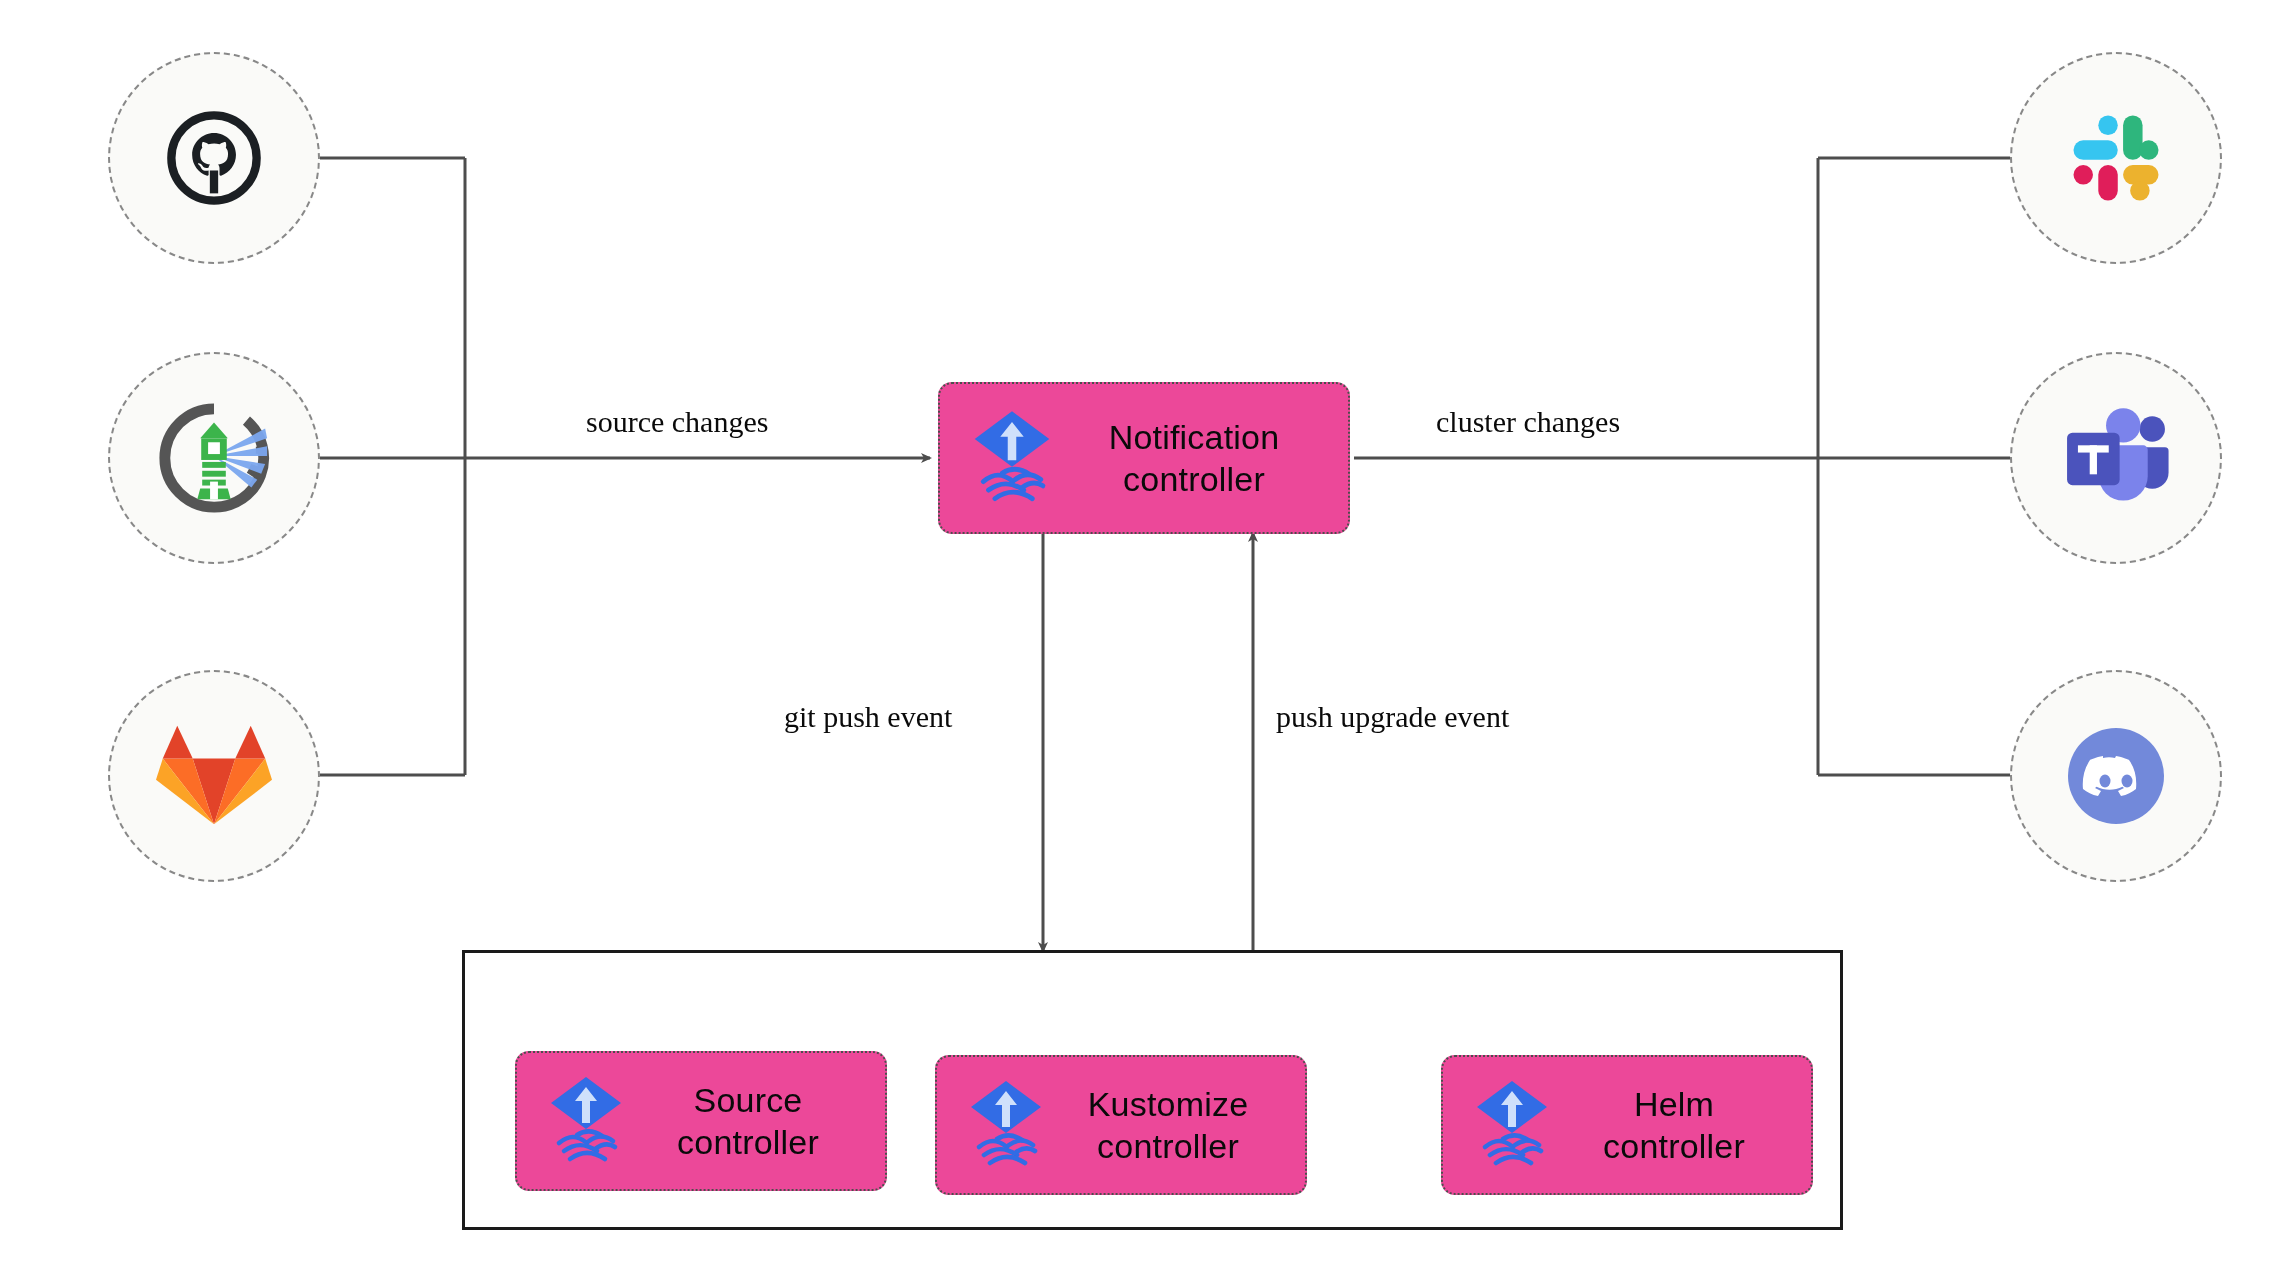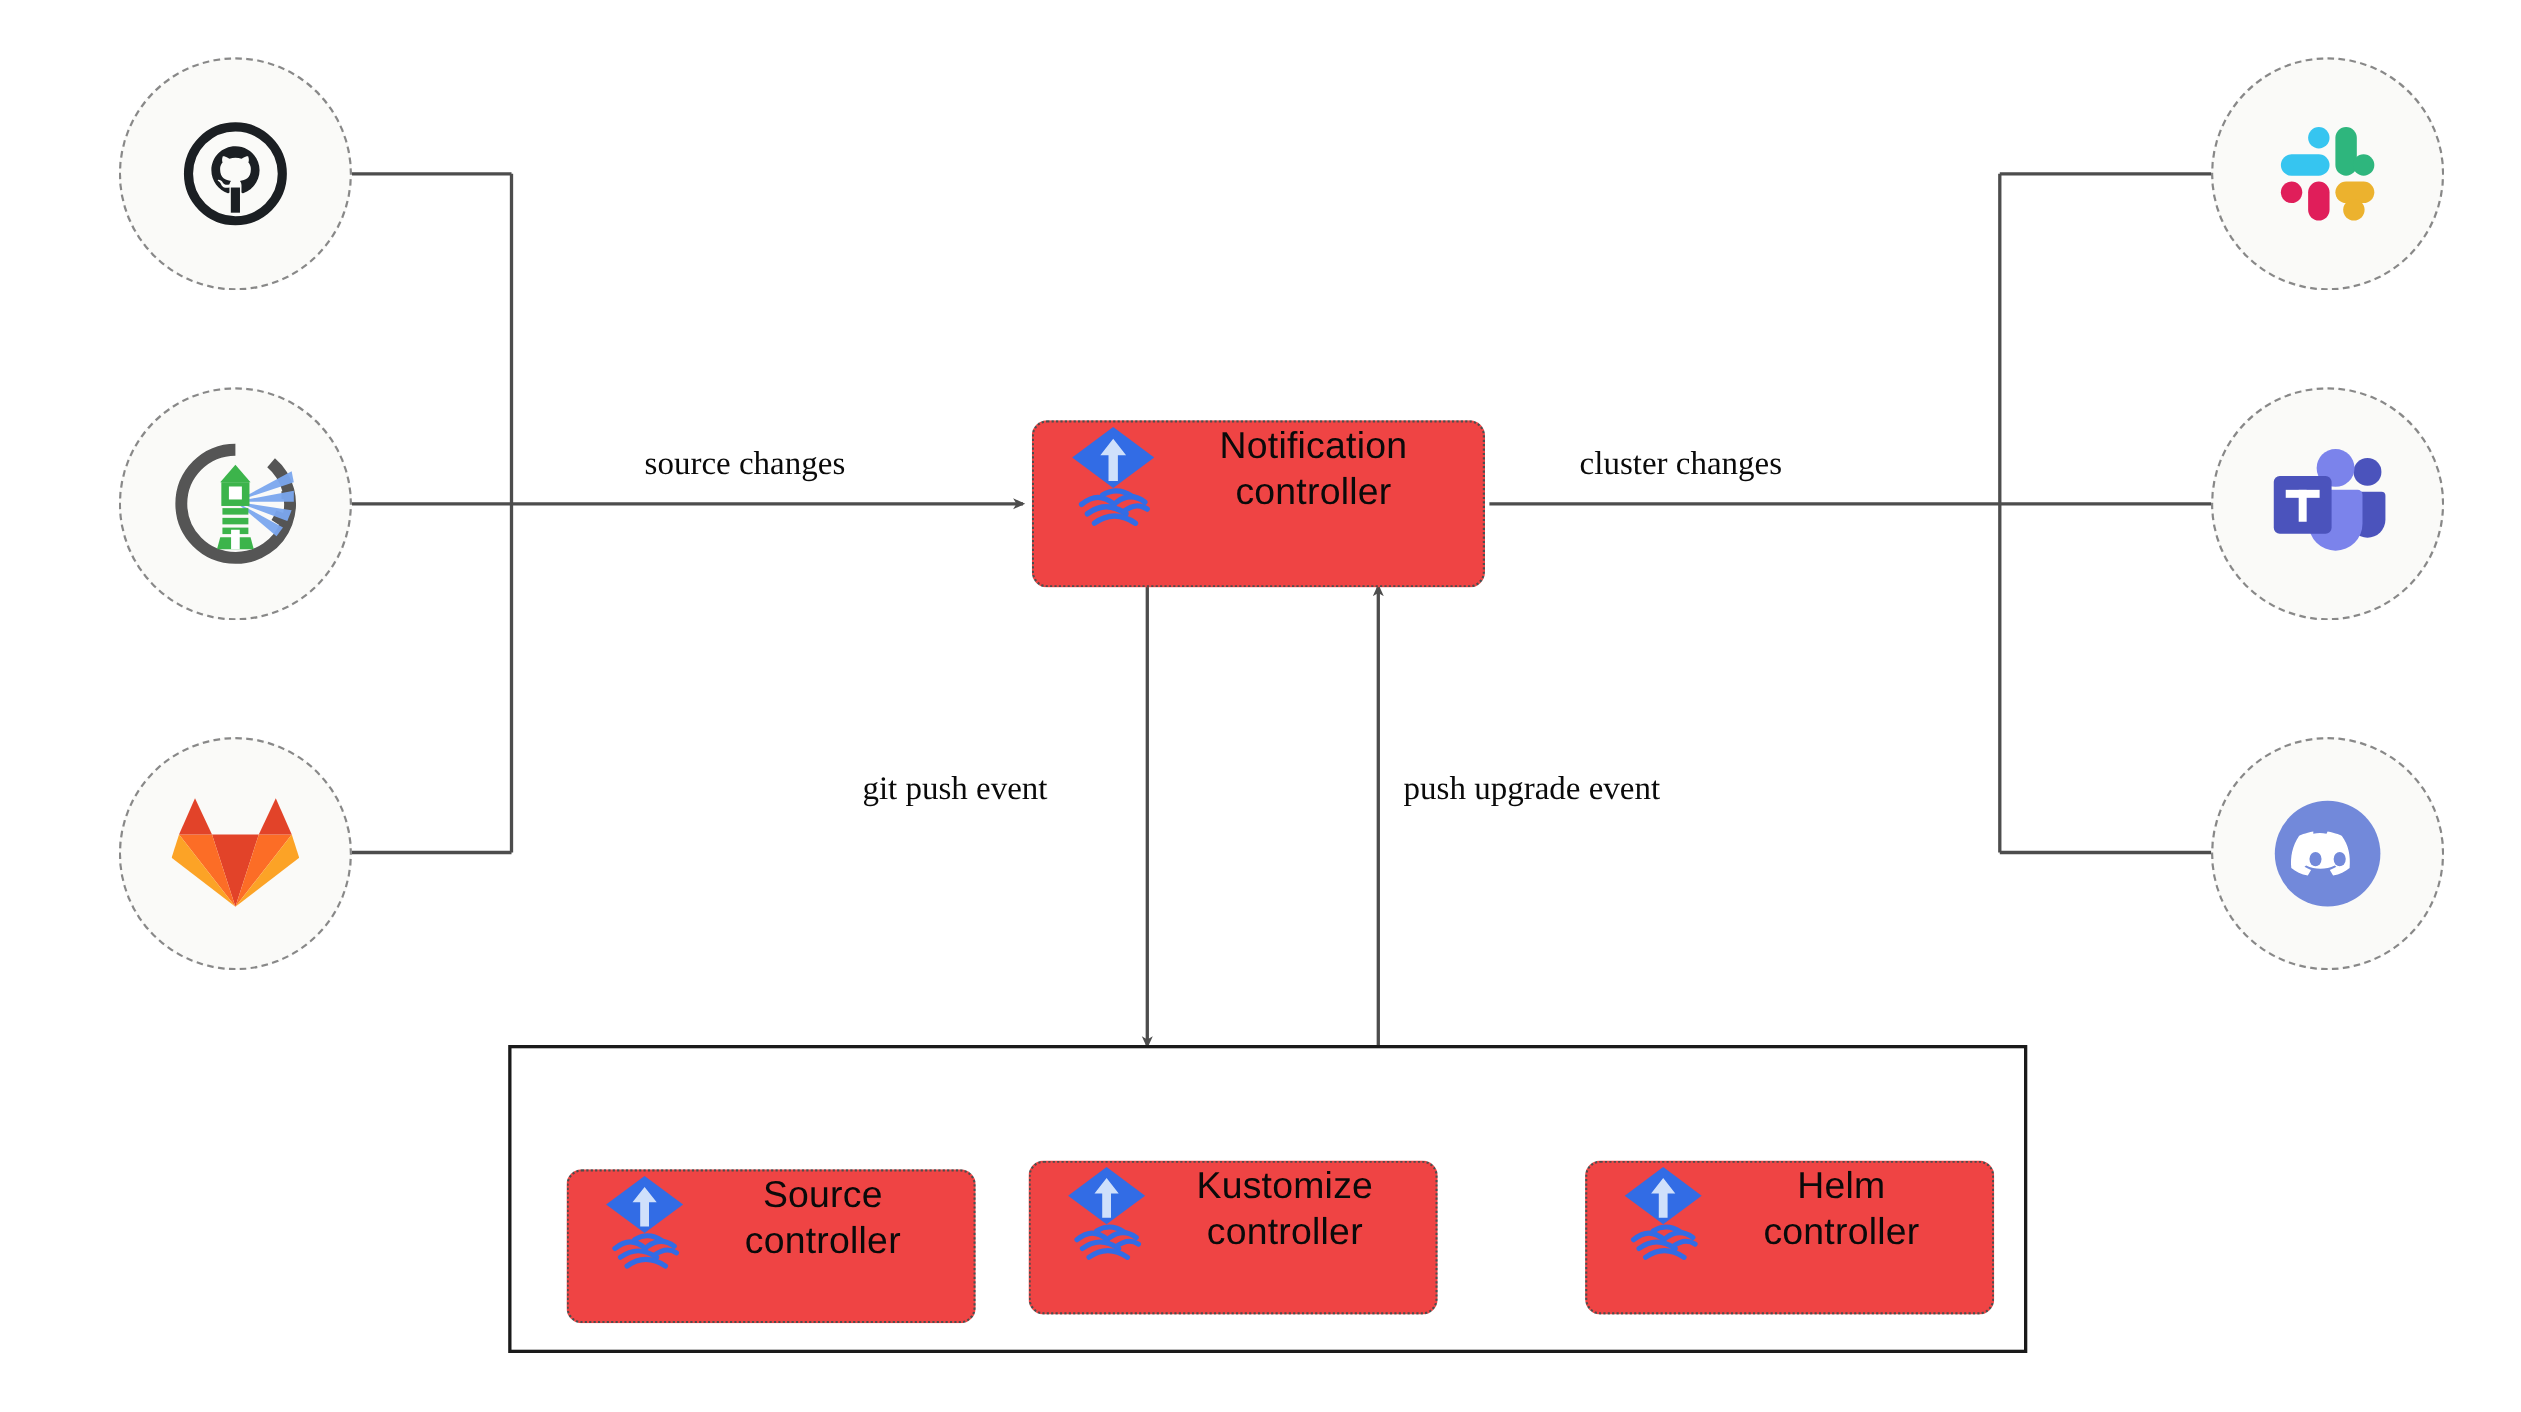--- a/index.html
+++ b/index.html
@@ -8,22 +8,22 @@
   svg.layer{position:absolute;left:0;top:0;width:2292px;height:1284px;}
   .node{position:absolute;box-sizing:border-box;}
   
   .circle-node{
     width:212px;height:212px;border-radius:50%;
     border:2px dashed #888888;background:#fafaf8;
     display:flex;align-items:center;justify-content:center;
   }
   
   .ctrl-box{
-    border:2px dotted #4d4d4d;border-radius:14px;background:#ef4444;
-    display:flex;box-sizing:border-box;
+    border:2px dotted #4d4d4d;border-radius:14px;background:#ec4899;
+    display:flex;align-items:center;box-sizing:border-box;
   }
   .ctrl-icon{flex:0 0 auto;margin-left:30px;}
   .ctrl-label{
     flex:1 1 auto;text-align:center;color:#0a0a0a;
     font-size:34px;line-height:42px;letter-spacing:.2px;padding-right:14px;
   }
   .ctrl-label .l2{display:block;}
   
   .container-box{
     border:3px solid #1a1a1a;background:#ffffff;box-sizing:border-box;
@@ -73,21 +73,21 @@
 
       <path d="M1253,951 L1253,533" marker-end="url(#arw)"></path>
 
       <path d="M885,1104 L955,1104" marker-end="url(#arw)"></path>
       <path d="M1339,1104 L1409,1104" marker-end="url(#arw)"></path>
     </g>
   </svg>
 
   <div class="node container-box" style="left:462px;top:950px;width:1381px;height:280px;">
 
-    <div class="node ctrl-box" style="left:50px;top:110px;width:372px;height:140px;">
+    <div class="node ctrl-box" style="left:50px;top:98px;width:372px;height:140px;">
       <div class="ctrl-icon">
         <svg width="78" height="92" viewBox="0 0 78 92" aria-hidden="true">
           <polygon points="39,4 74,30 39,56 4,30" fill="#326ce5"></polygon>
           <path d="M39,14 L50,28 L43,28 L43,50 L35,50 L35,28 L28,28 Z" fill="#cfe0fb"></path>
           <g fill="#326ce5">
             <polygon points="39,44 74,70 39,92 4,66" opacity="0"></polygon>
           </g>
           <g stroke="#326ce5" stroke-width="4.6" fill="none" stroke-linecap="round">
             <path d="M12,70 C22,62 30,62 40,70"></path>
             <path d="M17,78 C28,70 38,70 50,78"></path>

